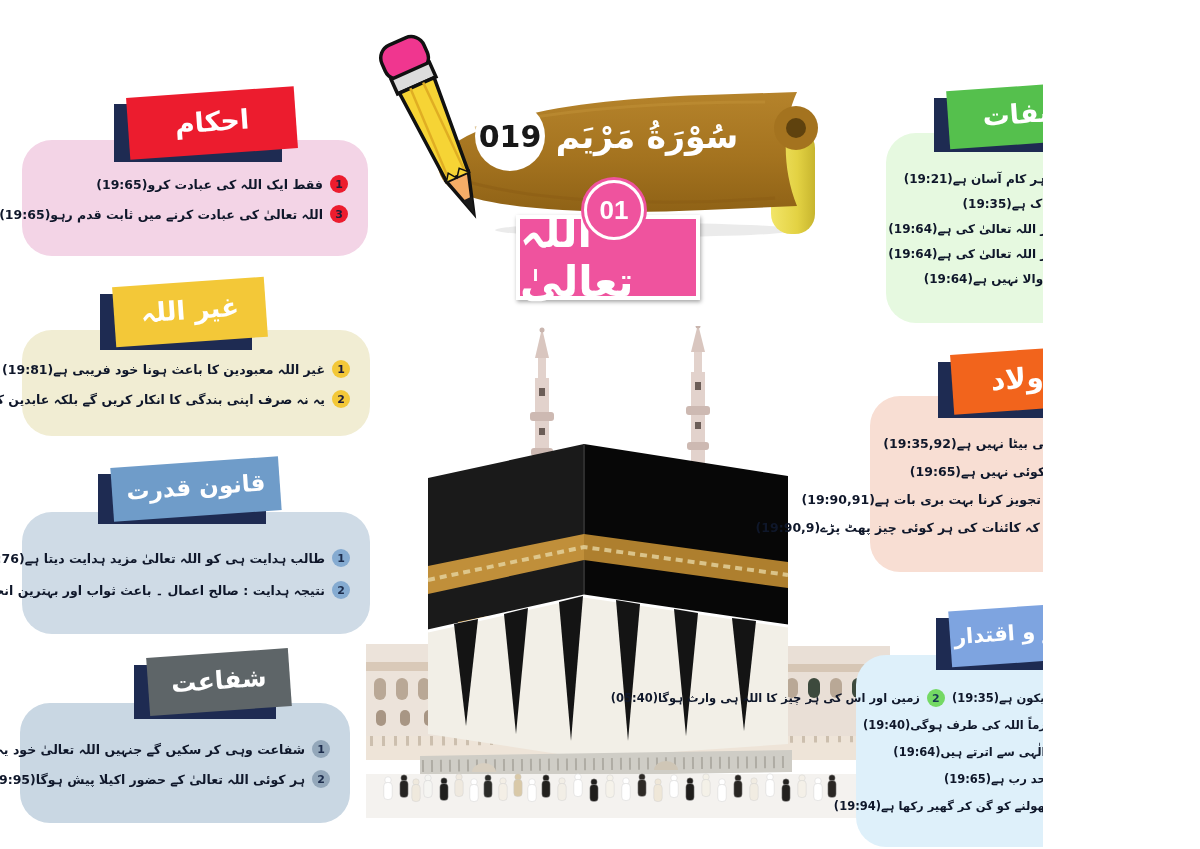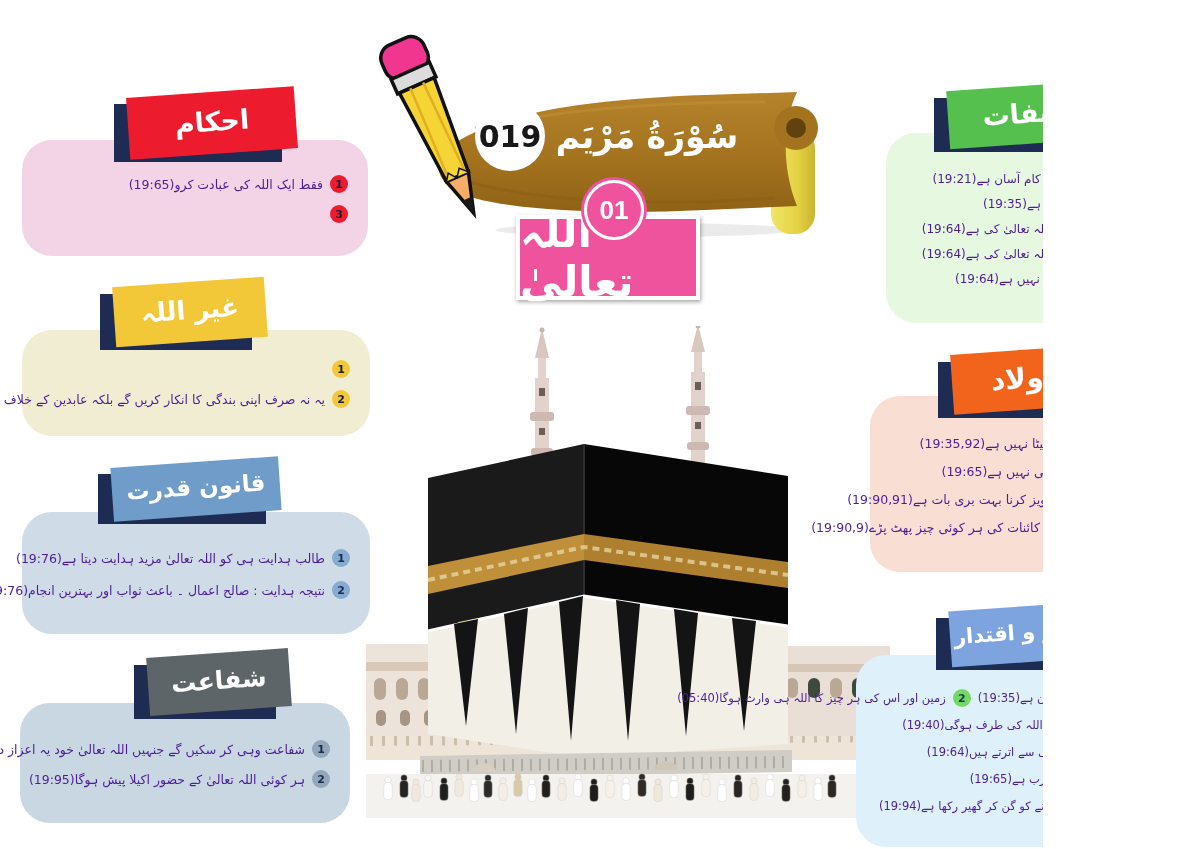--- a/index.html
+++ b/index.html
@@ -12,21 +12,21 @@
   .sec-head .face{position:relative;display:flex;align-items:center;justify-content:center;
                   color:#fff;font-weight:bold;transform:rotate(-4deg);padding-bottom:4px;}
 
   
   .sec-box{position:absolute;z-index:3;border-radius:30px;display:flex;flex-direction:column;
            justify-content:center;padding:14px 20px 12px 20px;box-sizing:border-box;}
   .row{display:flex;direction:rtl;justify-content:flex-start;align-items:center;
        gap:7px;white-space:nowrap;width:100%;}
   .nc{min-width:18px;width:18px;height:18px;border-radius:50%;display:inline-flex;
       align-items:center;justify-content:center;font-size:11px;font-weight:bold;flex:0 0 auto;}
-  .it{font-size:12.5px;font-weight:normal;color:#4c1d95;}
+  .it{font-size:12.5px;font-weight:bold;color:#0f172a;}
 
   
   .h-ahkam{left:128px;top:92px;}  .h-ahkam .shadow{left:-14px;top:12px;width:168px;height:58px;}
   .h-ahkam .face{width:168px;height:58px;background:#ec1c2e;font-size:27px;}
   .b-ahkam{left:22px;top:140px;width:346px;height:116px;background:#f3d4e6;gap:12px;}
   .nc-ahkam{background:#ec1c2e;color:#1d1d3a;}
 
   .h-ghair{left:114px;top:282px;} .h-ghair .shadow{left:-14px;top:12px;width:152px;height:56px;}
   .h-ghair .face{width:152px;height:56px;background:#f3c838;font-size:26px;}
   .b-ghair{left:22px;top:330px;width:348px;height:106px;background:#f1edd3;gap:12px;}
@@ -243,30 +243,32 @@
     <div class="shadow"></div>
     <div class="face">احکام</div>
   </div>
   <div class="sec-box b-ahkam">
     <div class="row">
       <span class="nc nc-ahkam">1</span>
       <span class="it">فقط ایک اللہ کی عبادت کرو(19:65)</span>
     </div>
     <div class="row">
       <span class="nc nc-ahkam">3</span>
+      <span class="it">اللہ تعالیٰ کی عبادت کرنے میں ثابت قدم رہو(19:65)</span>
     </div>
   </div>
 
   <div class="sec-head h-ghair">
     <div class="shadow"></div>
     <div class="face">غیر اللہ</div>
   </div>
   <div class="sec-box b-ghair">
     <div class="row">
       <span class="nc nc-ghair">1</span>
+      <span class="it">غیر اللہ معبودین کا باعث ہونا خود فریبی ہے(19:81)</span>
     </div>
     <div class="row">
       <span class="nc nc-ghair">2</span>
       <span class="it">یہ نہ صرف اپنی بندگی کا انکار کریں گے بلکہ عابدین کے خلاف ہوں گے(19:82)</span>
     </div>
   </div>
 
   <div class="sec-head h-qanoon">
     <div class="shadow"></div>
     <div class="face">قانون قدرت</div>

